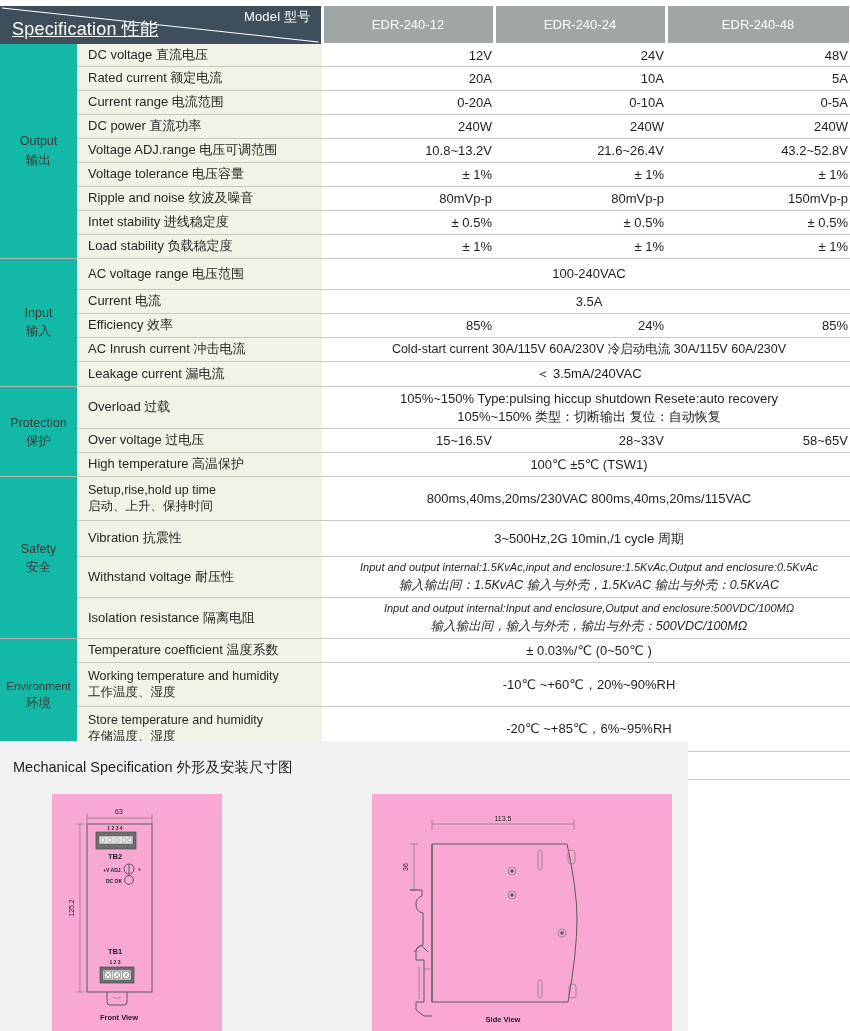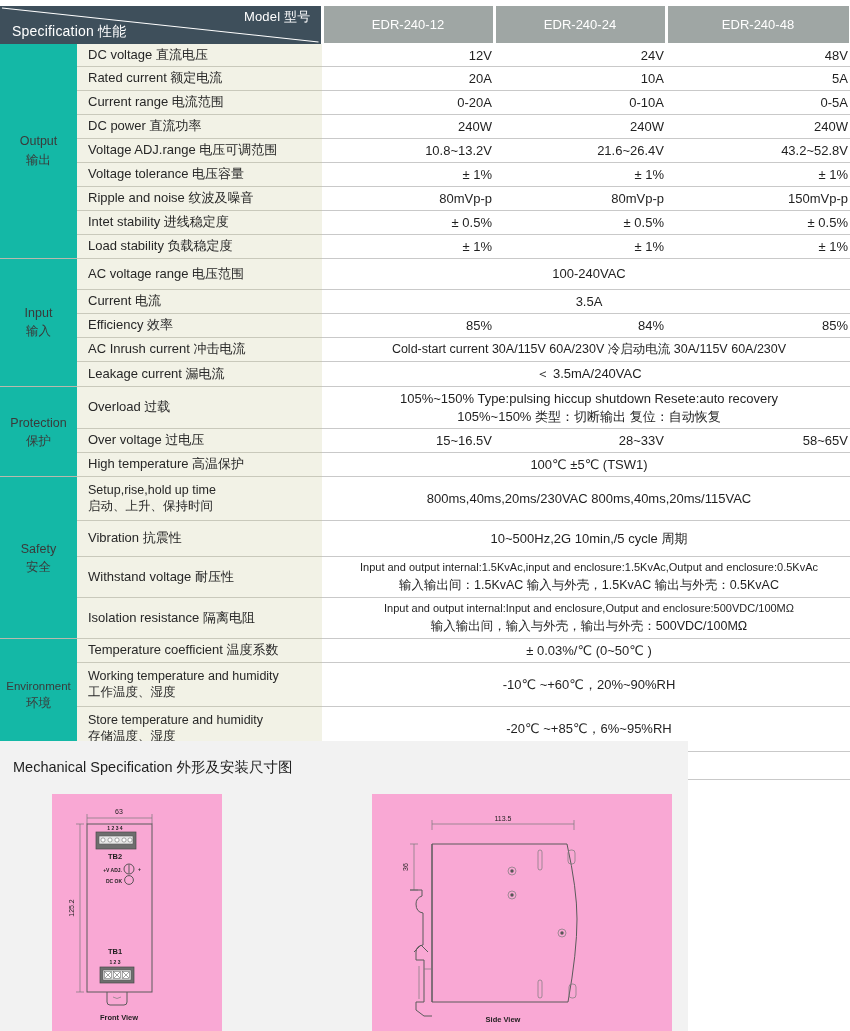--- a/index.html
+++ b/index.html
@@ -29,21 +29,21 @@
   }
   .hdr-corner .diag {
     position: absolute; left: 0; top: 0; width: 100%; height: 100%;
   }
   .hdr-corner .model-lbl {
     position: absolute; right: 10px; top: 2px;
     font-size: 13px; color:#fff; letter-spacing: .2px;
   }
   .hdr-corner .spec-lbl {
     position: absolute; left: 12px; bottom: 3px;
-    font-size: 14px; color:#fff; letter-spacing: .2px;
+    font-size: 18px; color:#fff; letter-spacing: .2px; text-decoration: underline;
   }
   .model-cell {
     background: #9fa6a4;
     color: #ffffff;
     text-align: center;
     font-size: 13px;
     height: 38px;
     border-left: 3px solid #ffffff;
     border-right: 3px solid #ffffff;
     border-top: 1px solid #ffffff;
@@ -81,21 +81,21 @@
     color: #1f1f1f;
     text-align: right;
     border-bottom: 1px solid #c9c9c9;
     padding: 3px 2px !important;
   }
   .val-cell.last { border-bottom: none; }
   .val-span {
     text-align: center;
     padding-left: 8px !important;
   }
-  .val-span.small { font-size: 11px; line-height: 1.45; }
+  .val-span.small { font-size: 11px; line-height: 1.45; font-style: italic; }
   .val-span.mid { font-size: 12.5px; }
   .two-line { line-height: 1.35; }
   .tbl-bottom-border { border-bottom: 2px solid #58585a; }
 
   
   .mech-wrap {
     position: absolute; left: 0; top: 741px; width: 688px; height: 290px;
     background: #f2f2f2;
   }
   .mech-title {
@@ -210,21 +210,21 @@
       <td class="param-cell" style="padding-top:7px!important;padding-bottom:7px!important;">AC voltage range 电压范围</td>
       <td class="val-cell val-span" colspan="3">100-240VAC</td>
     </tr>
     <tr>
       <td class="param-cell">Current 电流</td>
       <td class="val-cell val-span" colspan="3">3.5A</td>
     </tr>
     <tr>
       <td class="param-cell">Efficiency 效率</td>
       <td class="val-cell">85%</td>
-      <td class="val-cell">84%</td>
+      <td class="val-cell">24%</td>
       <td class="val-cell">85%</td>
     </tr>
     <tr>
       <td class="param-cell">AC Inrush current 冲击电流</td>
       <td class="val-cell val-span mid" colspan="3">Cold-start current 30A/115V  60A/230V   冷启动电流  30A/115V  60A/230V</td>
     </tr>
     <tr>
       <td class="param-cell">Leakage current 漏电流</td>
       <td class="val-cell val-span" colspan="3">＜ 3.5mA/240VAC</td>
     </tr>
@@ -257,21 +257,21 @@
         <div>安全</div>
       </td>
       <td class="param-cell sub" style="padding-top:6px!important;padding-bottom:6px!important;">
         <div>Setup,rise,hold up time</div>
         <div>启动、上升、保持时间</div>
       </td>
       <td class="val-cell val-span" colspan="3">800ms,40ms,20ms/230VAC   800ms,40ms,20ms/115VAC</td>
     </tr>
     <tr>
       <td class="param-cell" style="padding-top:9px!important;padding-bottom:9px!important;">Vibration 抗震性</td>
-      <td class="val-cell val-span" colspan="3">10~500Hz,2G 10min,/5 cycle 周期</td>
+      <td class="val-cell val-span" colspan="3">3~500Hz,2G 10min,/1 cycle 周期</td>
     </tr>
     <tr>
       <td class="param-cell" style="padding-top:9px!important;padding-bottom:9px!important;">Withstand voltage 耐压性</td>
       <td class="val-cell val-span small two-line" colspan="3">
         <div>Input and output internal:1.5KvAc,input and enclosure:1.5KvAc,Output and enclosure:0.5KvAc</div>
         <div style="font-size:12.5px">输入输出间：1.5KvAC 输入与外壳，1.5KvAC 输出与外壳：0.5KvAC</div>
       </td>
     </tr>
     <tr>
       <td class="param-cell" style="padding-top:9px!important;padding-bottom:9px!important;">Isolation resistance 隔离电阻</td>

